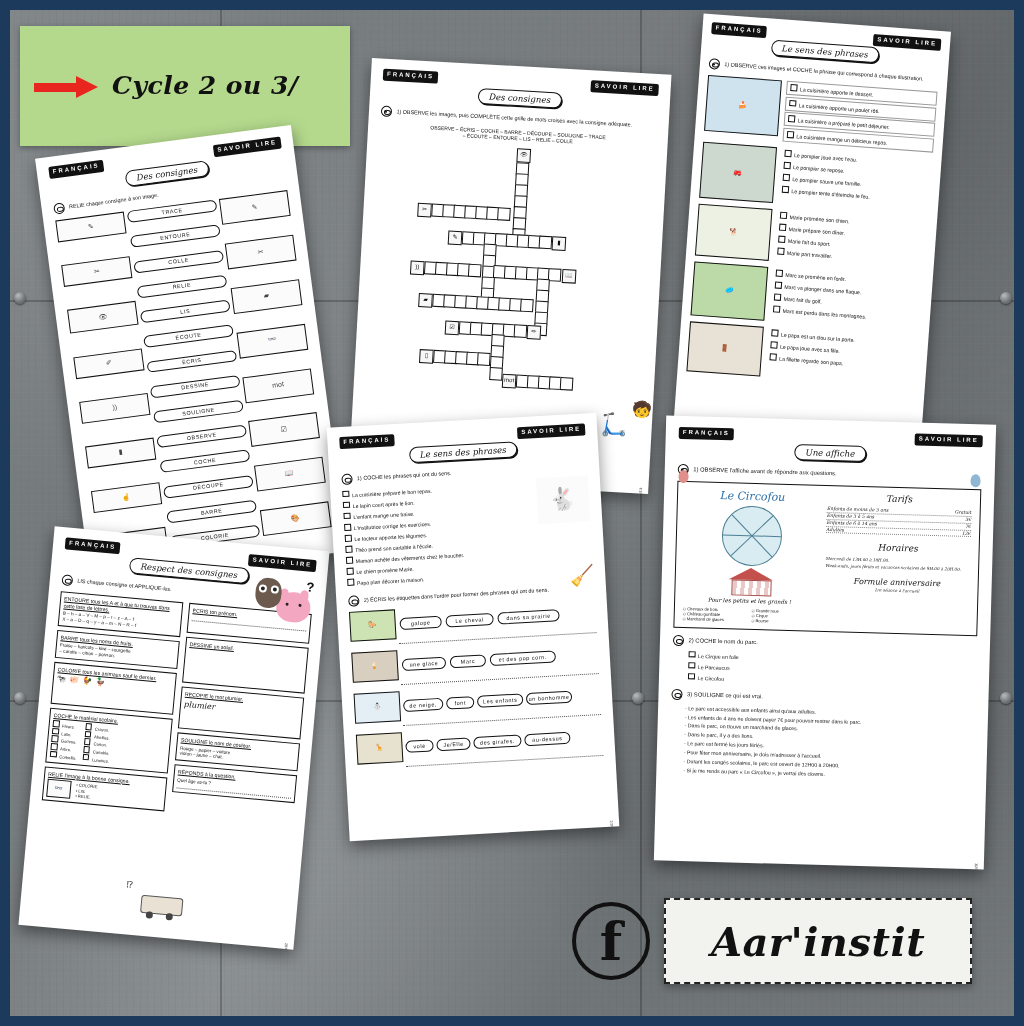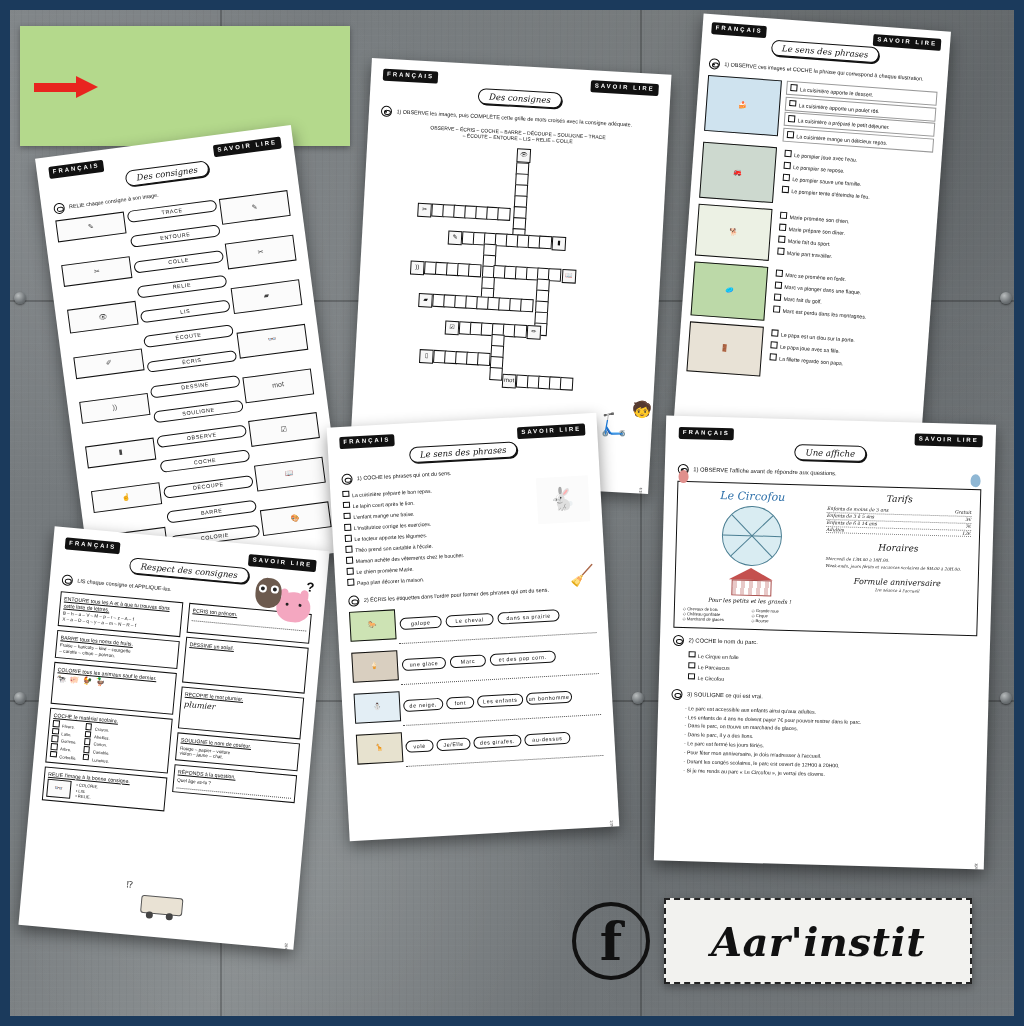--- a/index.html
+++ b/index.html
@@ -215,20 +215,21 @@
 <div class="bolt" style="left:212px;top:692px"></div>
 <div class="bolt" style="left:632px;top:692px"></div>
 <div class="bolt" style="left:1000px;top:692px"></div>
 
 <div class="banner">
   <div class="arrow">
     <div class="shaft"></div>
       <div class="head"></div>
   </div>
   <div class="banner-text">
+    <div>Cycle 2 ou 3/</div>
   </div>
 </div>
 
 <div class="sheet" id="sheet-consignes-relie">
   <div class="inner">
     <div class="row-head">
       <span class="tag">FRANÇAIS</span>
       <span class="tag">SAVOIR LIRE</span>
     </div>
     <div class="title-wrap" style="margin-top:2px">

